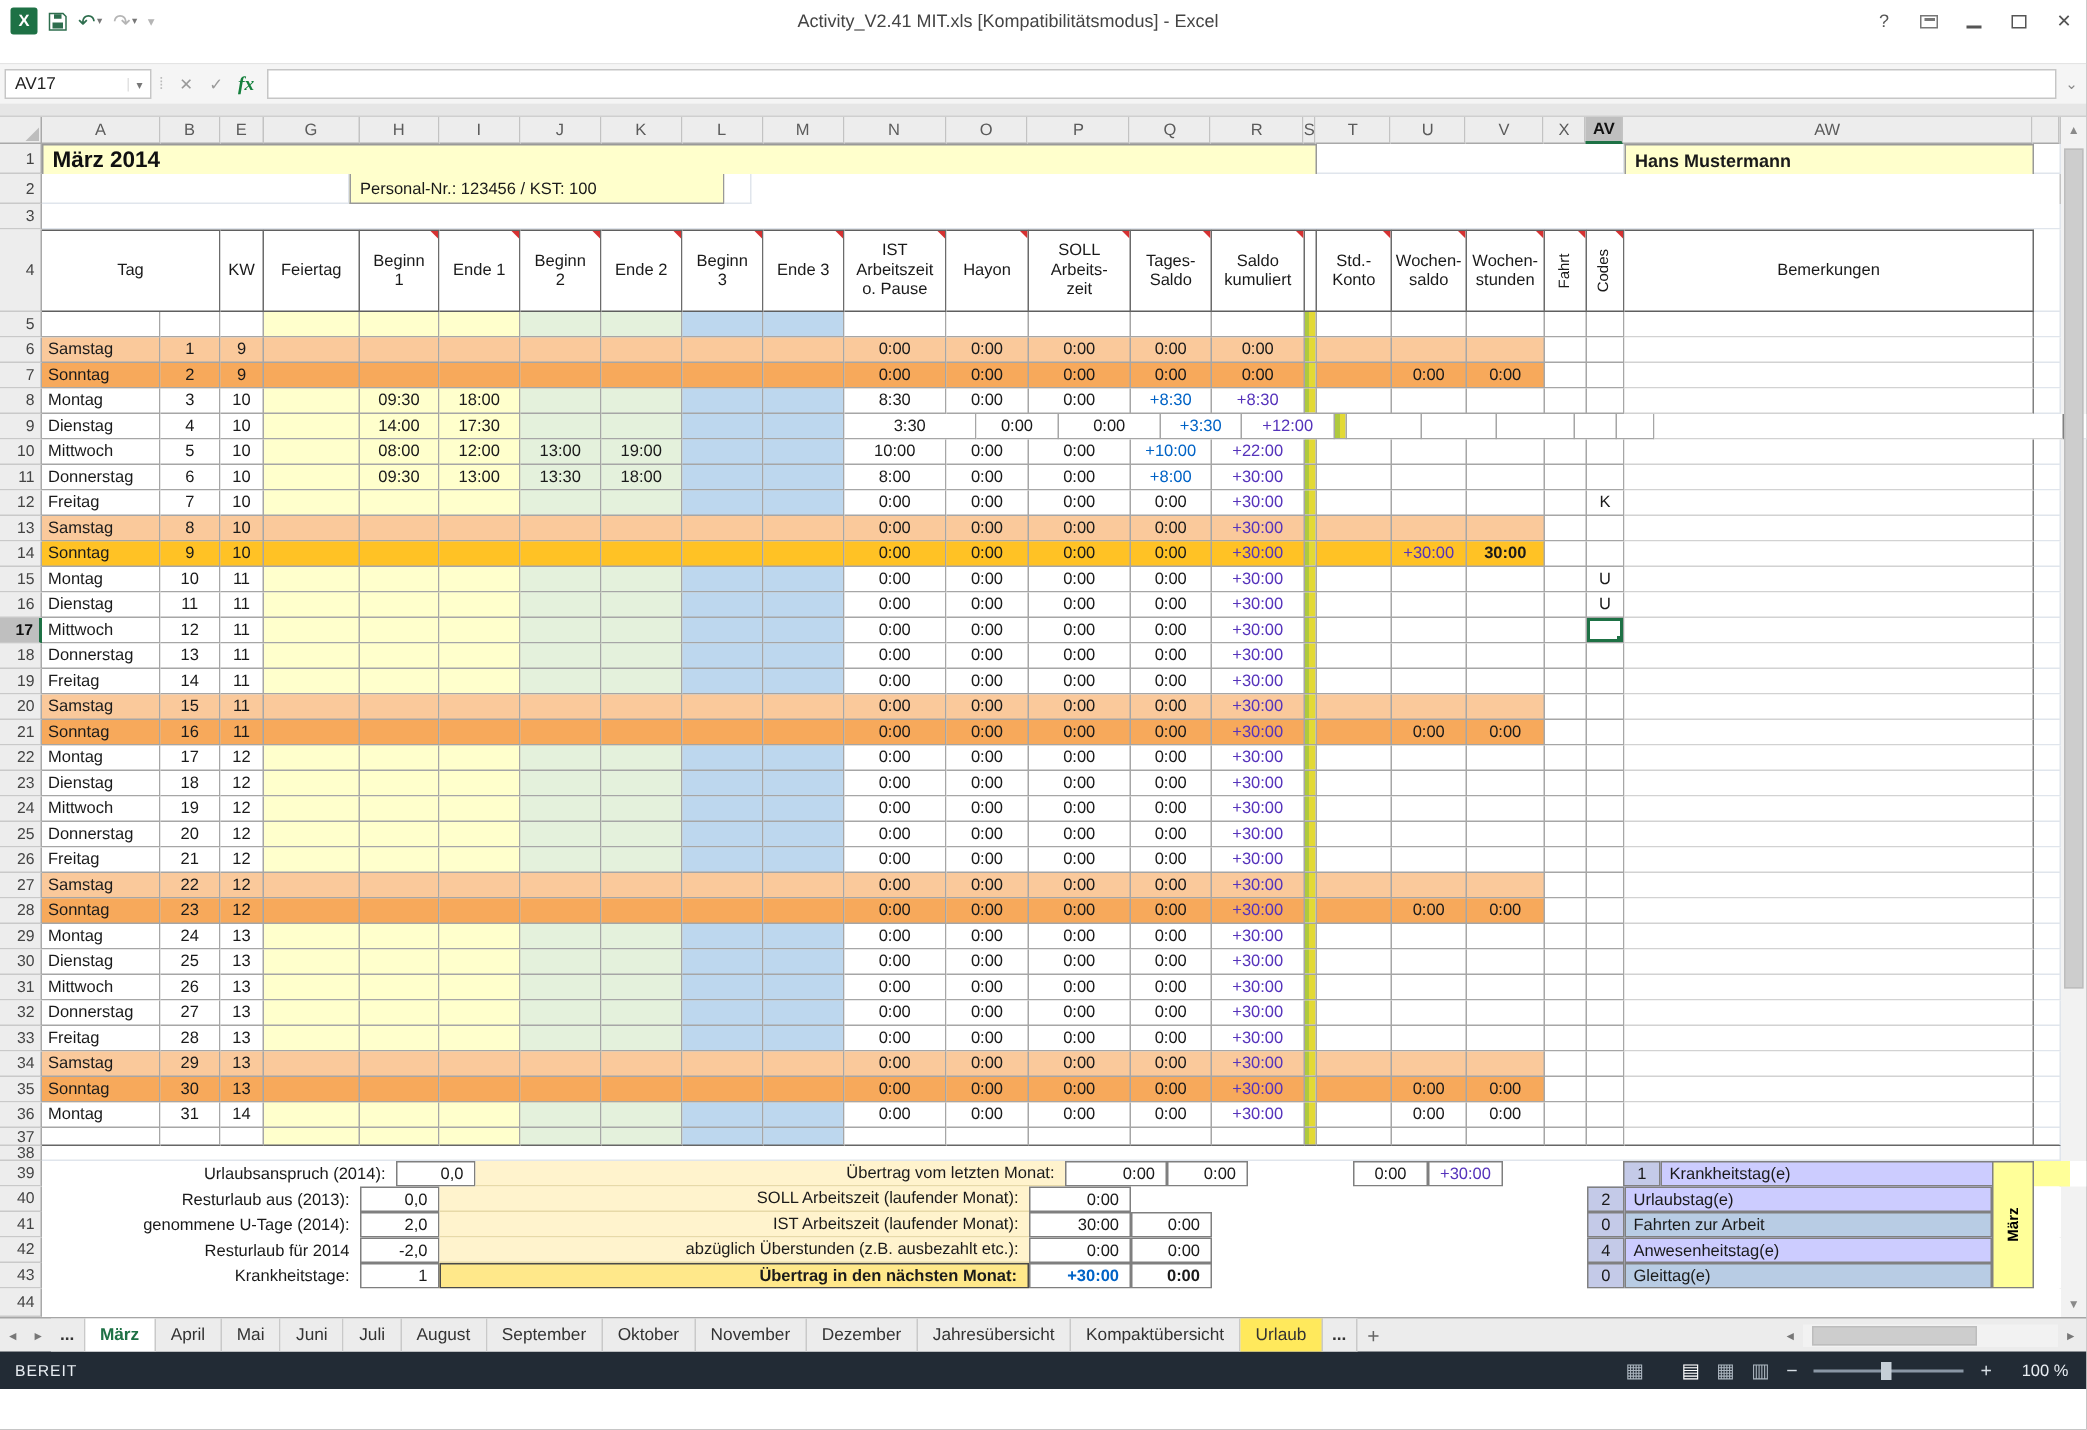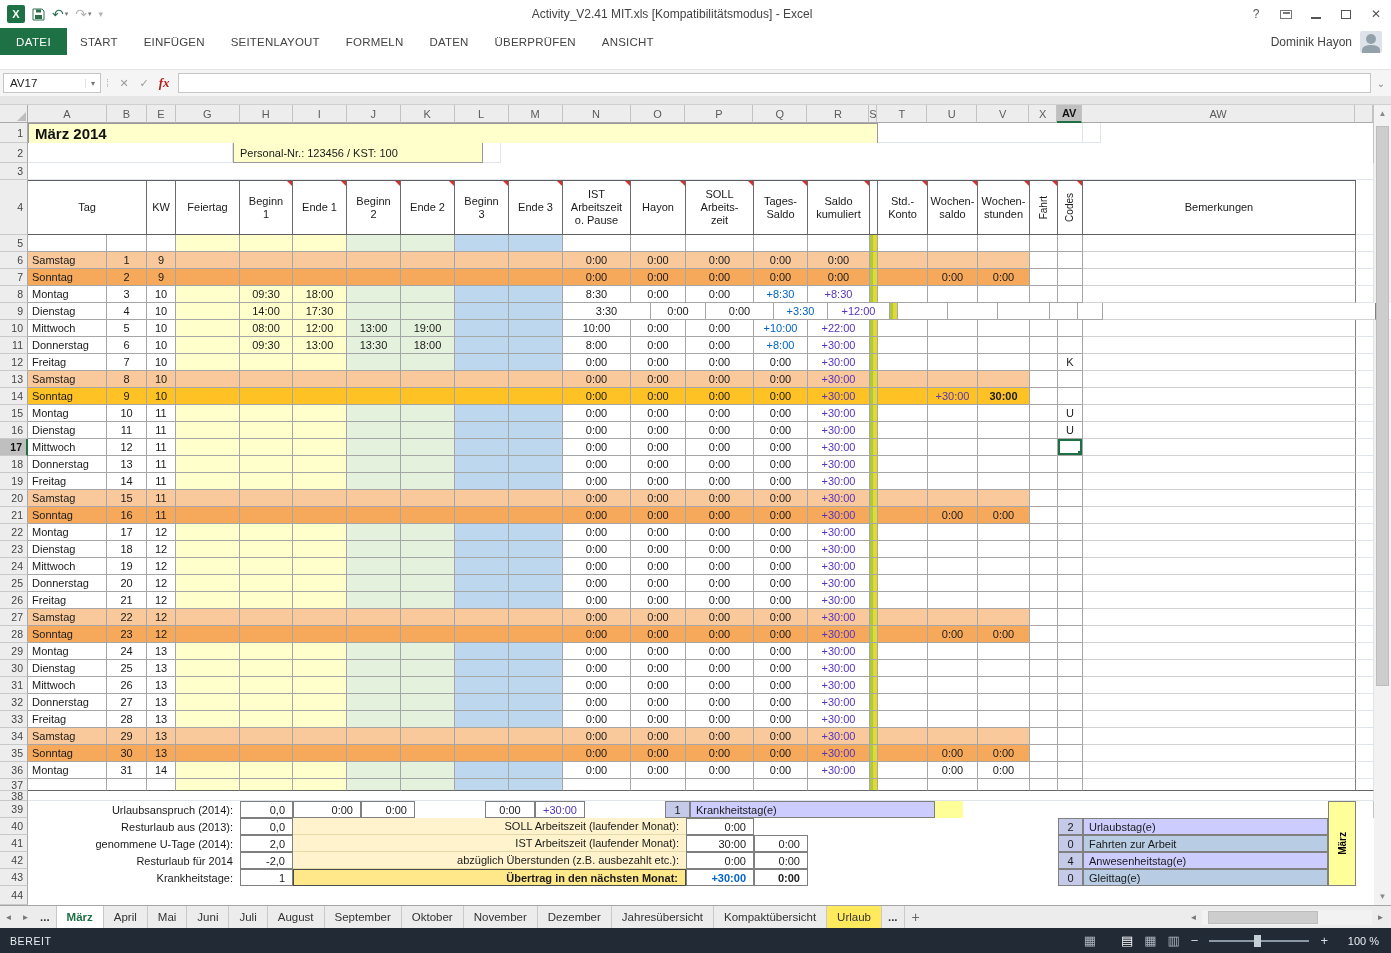--- a/index.html
+++ b/index.html
@@ -29,21 +29,21 @@
   .avatar::before{content:"";position:absolute;left:6px;top:3px;width:10px;height:10px;border-radius:50%;background:#93A1AC}
   .avatar::after{content:"";position:absolute;left:2px;top:14px;width:18px;height:9px;border-radius:50% 50% 0 0;background:#93A1AC}
   .whitegap{height:15px;background:#fff;border-bottom:1px solid #E4E4E4}
   
   .fbar{height:26px;display:flex;align-items:center;background:#F5F5F5}
   .namebox{width:98px;height:20px;background:#fff;border:1px solid #C6C6C6;display:flex;align-items:center;margin-left:3px}
   .namebox .nb{flex:1;font-size:11.5px;padding-left:6px;color:#222}
   .namebox .dd{width:15px;color:#777;font-size:8px;text-align:center;border-left:1px solid #E2E2E2}
   .fsep{color:#BBB;font-size:11px;padding:0 5px}
   .fbtn{width:20px;text-align:center;font-size:11px;color:#9a9a9a}
-  .fxbtn{color:#b91c1c;font-style:italic;font-family:"Liberation Serif",serif;font-weight:bold;font-size:13px}
+  .fxbtn{color:#15803d;font-style:italic;font-family:"Liberation Serif",serif;font-weight:bold;font-size:13px}
   .finput{flex:1;height:20px;background:#fff;border:1px solid #C6C6C6;margin-left:4px}
   .fexp{width:20px;text-align:center;color:#888;font-size:10px}
   .graygap{height:9px;background:#E6E6E6;border-bottom:1px solid #CFCFCF}
   
   .sheet{display:flex}
   .gridcol{width:1374px;border-right:1px solid #C4C4C4}
   .colhdr{height:18px;display:flex}
   .ch{background:#EDEDED;border-right:1px solid #C3C3C3;border-bottom:1px solid #A9A9A9;color:#5B5B5B;font-size:11px;display:flex;align-items:center;justify-content:center;overflow:hidden}
   .ch.selc{background:#BFBFBF;color:#111;font-weight:bold;border-bottom:2px solid #1E7145}
   .corner{background:#EDEDED;border-right:1px solid #A9A9A9;border-bottom:1px solid #A9A9A9;position:relative}
@@ -153,36 +153,20 @@
       <span>
           <i class="minic"></i>
         </span>
       <span>
           <i class="boxic"></i>
         </span>
       <span>✕</span>
     </div>
   </div>
 
-  <div class="ribbonrow">
-    <div class="file-tab">DATEI</div>
-    <div id="rtabs" class="rtabs">
-        <div class="rtab">START</div>
-        <div class="rtab">EINFÜGEN</div>
-        <div class="rtab">SEITENLAYOUT</div>
-        <div class="rtab">FORMELN</div>
-        <div class="rtab">DATEN</div>
-        <div class="rtab">ÜBERPRÜFEN</div>
-        <div class="rtab">ANSICHT</div>
-      </div>
-    <div class="ribbon-user">
-      <span>Dominik Hayon</span>
-      <span class="avatar"></span>
-    </div>
-  </div>
 
   <div class="whitegap"></div>
 
   <div class="fbar">
     <div class="namebox">
       <span class="nb">AV17</span>
       <span class="dd">▾</span>
     </div>
     <span class="fsep">⁞</span>
     <span class="fbtn">✕</span>
@@ -222,20 +206,23 @@
           <div class="ch" style="width: 273px;">AW</div>
           <div class="ch" style="width: 18px;"></div>
         </div>
       <div id="rows" class="rows">
           <div class="r" style="height: 20px;">
             <div class="gutc">1</div>
             <div class="c band bt" style="width: 850px;">
               <span class="band-month">März 2014</span>
             </div>
             <div class="c lg" style="width: 205px;"></div>
+            <div class="c band bt empc" style="width: 273px;">
+              <span class="emp1">Hans Mustermann</span>
+            </div>
             <div class="c lg" style="width: 18px;"></div>
           </div>
           <div class="r" style="height: 20px;">
             <div class="gutc">2</div>
             <div class="c lg" style="width: 205px;"></div>
             <div class="c band bb empc" style="width: 250px;">
               <span class="emp2">Personal-Nr.: 123456 / KST: 100</span>
             </div>
             <div class="c lg" style="width: 18px;"></div>
           </div>
@@ -1137,22 +1124,23 @@
             <div class="c bd" style="width: 25px; border-bottom: 1px solid rgb(102, 102, 102);"></div>
             <div class="c bem" style="width: 273px; border-bottom: 1px solid rgb(102, 102, 102);"></div>
             <div class="c lg" style="width: 18px; border-bottom: 1px solid rgb(102, 102, 102);"></div>
           </div>
           <div class="r" style="height: 10px;">
             <div class="gutc">38</div>
             <div class="c lg" style="width: 1346px;"></div>
           </div>
           <div class="r" style="height: 17px;">
             <div class="gutc">39</div>
-            <div class="c plain rt sumlab" style="width: 212px;">Urlaubsanspruch (2014):</div>
+            <div class="c plain rt sumlab" style="width: 212px; margin-left: 24px;">Urlaubsanspruch (2014):</div>
             <div class="c valbox rt" style="width: 53px;">0,0</div>
+            <div class="c midband rt" style="width: 393px;">Übertrag vom letzten Monat:</div>
             <div class="c valbox rt" style="width: 68px;">0:00</div>
             <div class="c valbox rt" style="width: 54px;">0:00</div>
             <div class="c plain" style="width: 62px;"></div>
             <div class="c plain" style="width: 8px;"></div>
             <div class="c valbox" style="width: 50px;">0:00</div>
             <div class="c valbox vio" style="width: 50px;">+30:00</div>
             <div class="c plain" style="width: 52px;"></div>
             <div class="c plain" style="width: 28px;"></div>
             <div class="c legend-count" style="width: 25px;">1</div>
             <div class="c legend-label lab-lav" style="width: 245px;">Krankheitstag(e)</div>

